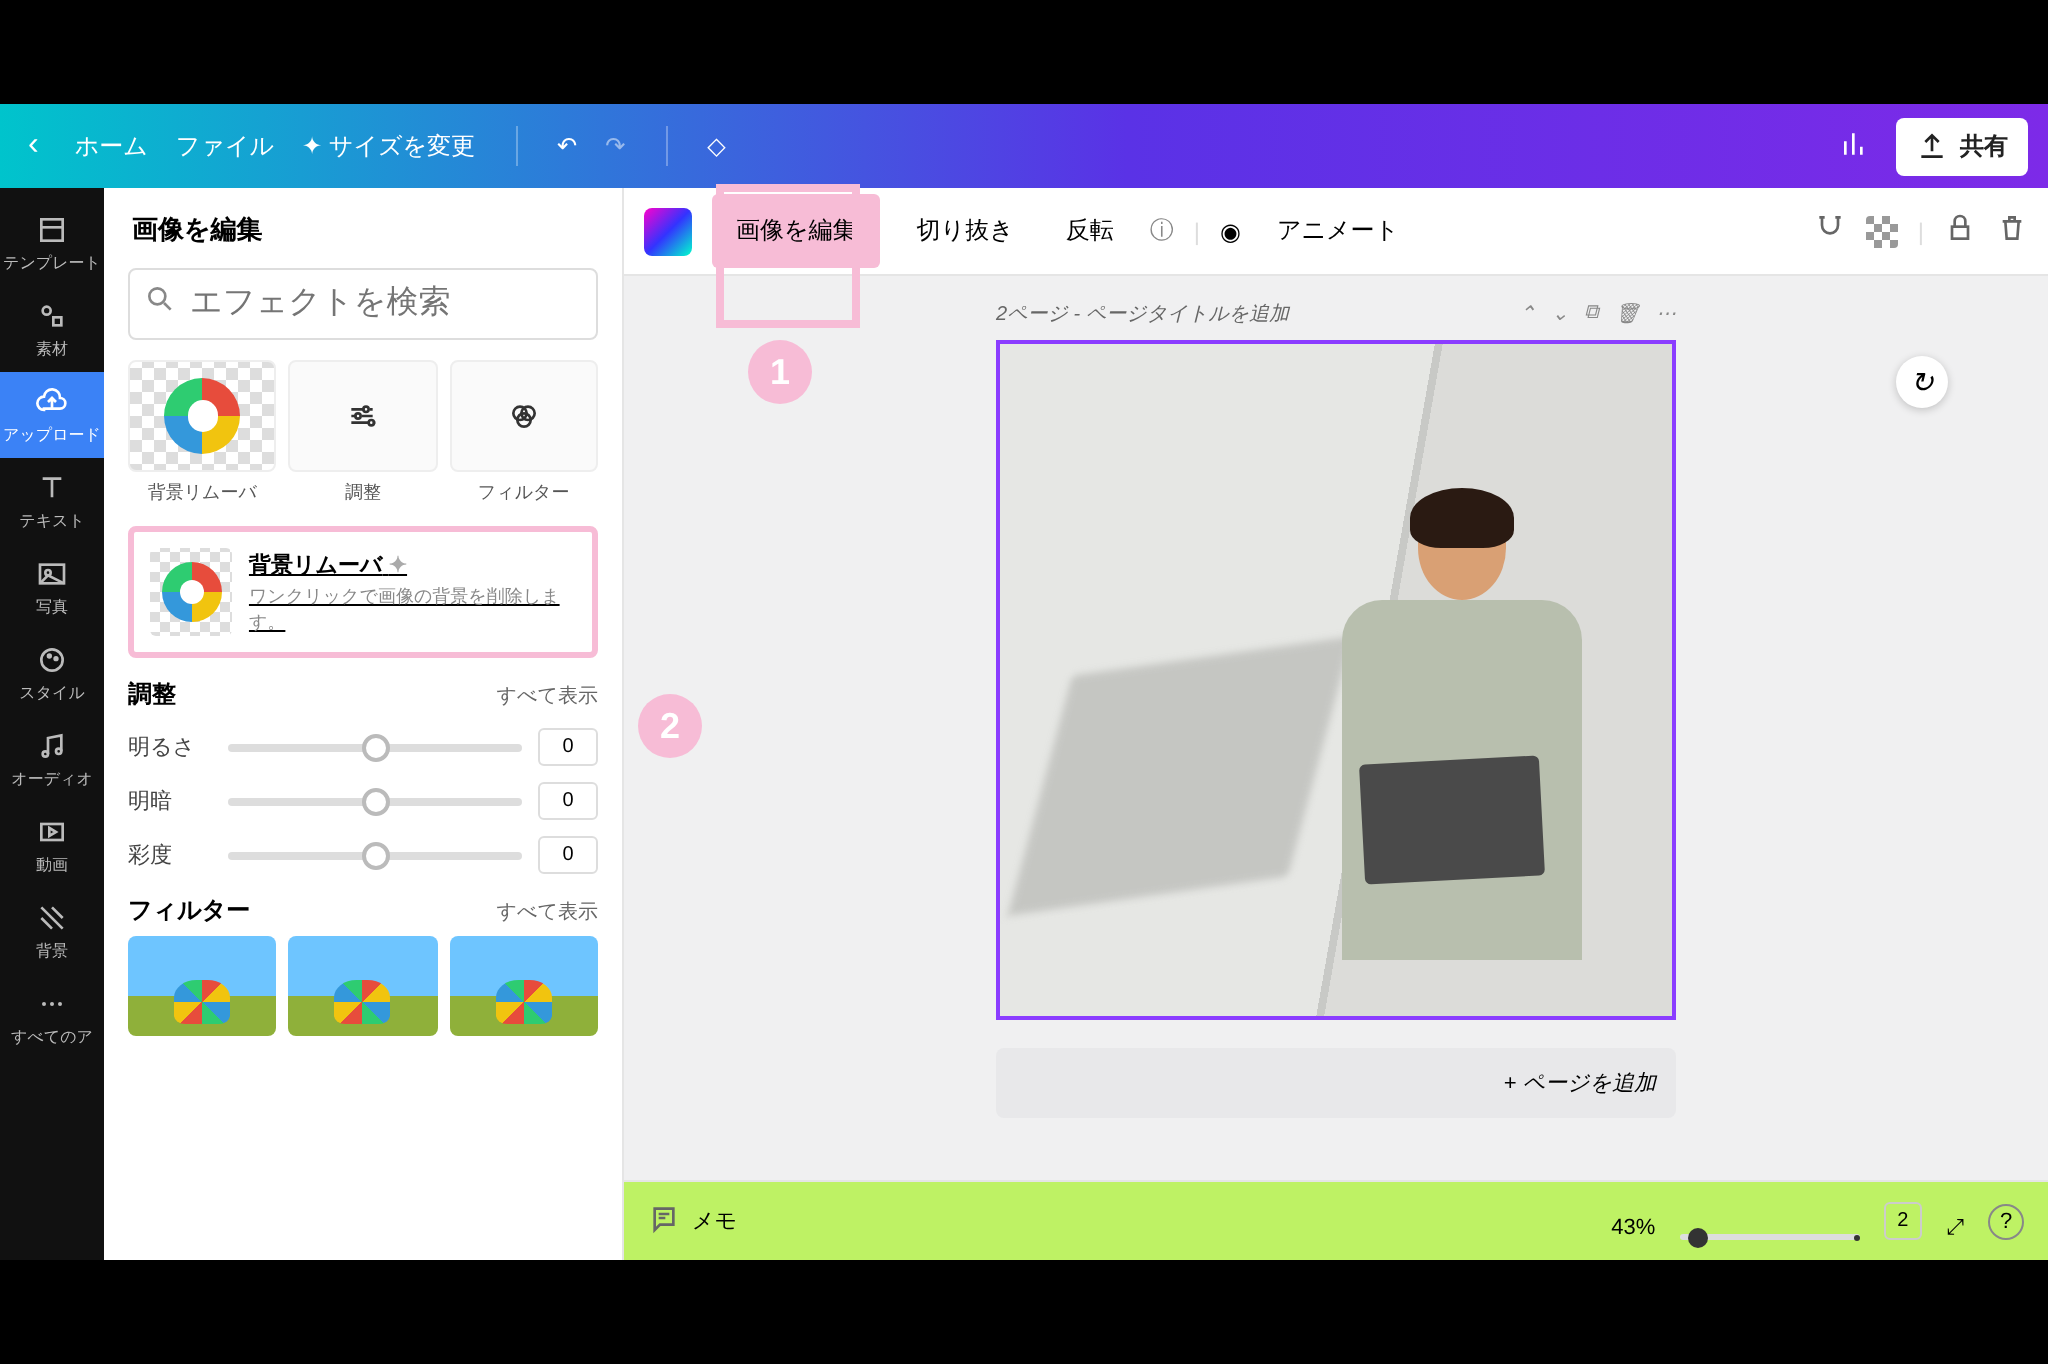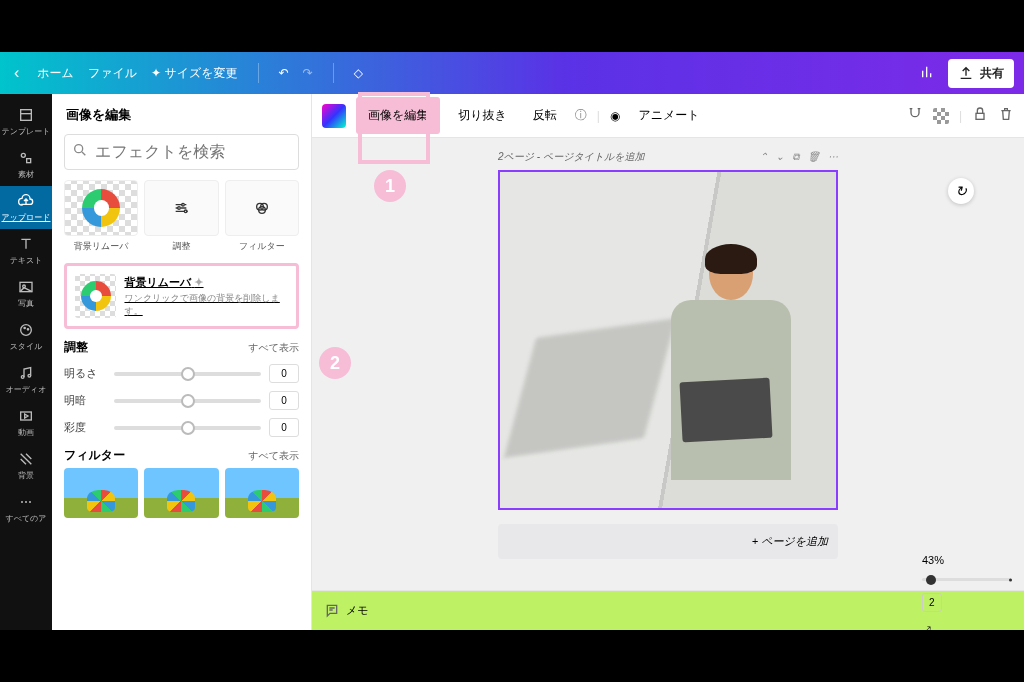--- a/index.html
+++ b/index.html
@@ -12,21 +12,21 @@
 .topbar .back { font-size: 16px; padding: 0 4px; cursor: pointer; }
 .topbar .vdiv { width: 1px; height: 20px; background: rgba(255,255,255,.3); margin: 0 6px; }
 .topbar .right { margin-left: auto; display: flex; align-items: center; gap: 12px; }
 .share-btn { background: #fff; color: #222; border-radius: 4px; padding: 6px 10px; display: flex; align-items: center; gap: 6px; font-weight: 600; font-size: 12px; }
 
 .main { display: flex; height: calc(100% - 42px); }
 
 
 .rail { width: 52px; background: #111; color: #bbb; display: flex; flex-direction: column; align-items: center; padding-top: 6px; font-size: 8px; }
 .rail .ritem { display: flex; flex-direction: column; align-items: center; gap: 2px; padding: 6px 0; width: 100%; cursor: pointer; }
-.rail .ritem.active { background: #0369a1; color: #fff; text-decoration: underline; }
+.rail .ritem.active { background: #3b82f6; color: #fff; }
 .rail .ricon { width: 18px; height: 18px; display: flex; align-items: center; justify-content: center; }
 
 
 .panel { width: 260px; background: #fff; border-right: 1px solid #e5e5e5; display: flex; flex-direction: column; overflow: hidden; }
 .panel-title { font-size: 13px; font-weight: 700; padding: 12px 14px 10px; }
 .panel-body { padding: 0 12px 12px; overflow-y: auto; }
 .search { position: relative; margin-bottom: 10px; }
 .search input { width: 100%; border: 1px solid #ddd; border-radius: 4px; padding: 8px 10px 8px 30px; font-size: 16px; }
 .search .sicon { position: absolute; left: 8px; top: 50%; transform: translateY(-50%); color: #888; }
 
@@ -77,21 +77,21 @@
 .person .head { width:44px; height:52px; background:#d9a074; border-radius:45% 45% 50% 50%; margin:0 auto; position:relative; }
 .person .hair { position:absolute; top:-4px; left:-4px; right:-4px; height:30px; background:#2a1a12; border-radius:50% 50% 30% 30%; }
 .person .body { width:120px; height:180px; background:#b8bfae; margin:0 auto; border-radius:20px 20px 0 0; position:relative; }
 .person .laptop { position:absolute; bottom:40px; left:10px; width:90px; height:60px; background:#4a4a4a; border-radius:3px; transform: rotate(-3deg); }
 .shadow { position:absolute; left:20px; bottom:60px; width:140px; height:120px; background:#b8b9b5; filter: blur(2px); transform: skew(-15deg, -8deg); opacity:.7; }
 .refresh-badge { position:absolute; top: 40px; right: 50px; width:26px; height:26px; background:#fff; border-radius:50%; box-shadow:0 1px 4px rgba(0,0,0,.2); display:flex; align-items:center; justify-content:center; font-size:14px; }
 
 .add-page { margin-top: 14px; width: 340px; padding: 10px; background: #e8e8ea; border-radius: 4px; text-align: right; font-size: 11px; }
 
 .bottom-bar { height: 40px; background: #bef264; border-top: 1px solid #e5e5e5; display: flex; align-items: center; padding: 0 12px; font-size: 11px; }
-.bottom-bar .right { margin-left: auto; display: flex; align-items: flex-start; gap: 12px; flex-direction: column; }
+.bottom-bar .right { margin-left: auto; display: flex; align-items: flex-end; gap: 12px; }
 .zoom-track { width: 90px; height: 3px; background: #ddd; border-radius: 2px; position: relative; }
 .zoom-track .dot { position:absolute; left:10%; top:50%; width:10px; height:10px; background:#333; border-radius:50%; transform:translate(-50%,-50%); }
 .zoom-track::after { content:""; position:absolute; right:0; top:50%; width:3px; height:3px; background:#333; border-radius:50%; transform:translateY(-50%); }
 .pagebox { border:1px solid #ccc; border-radius:3px; padding:3px 6px; font-size:10px; }
 
 
 .anno { position:absolute; width:32px; height:32px; border-radius:50%; background:#f7bcd6; color:#fff; font-weight:900; font-size:18px; display:flex; align-items:center; justify-content:center; z-index:50; }
 .anno1-box { position:absolute; border:4px solid #f7bcd6; z-index:49; }
 
 svg { width: 16px; height: 16px; }

